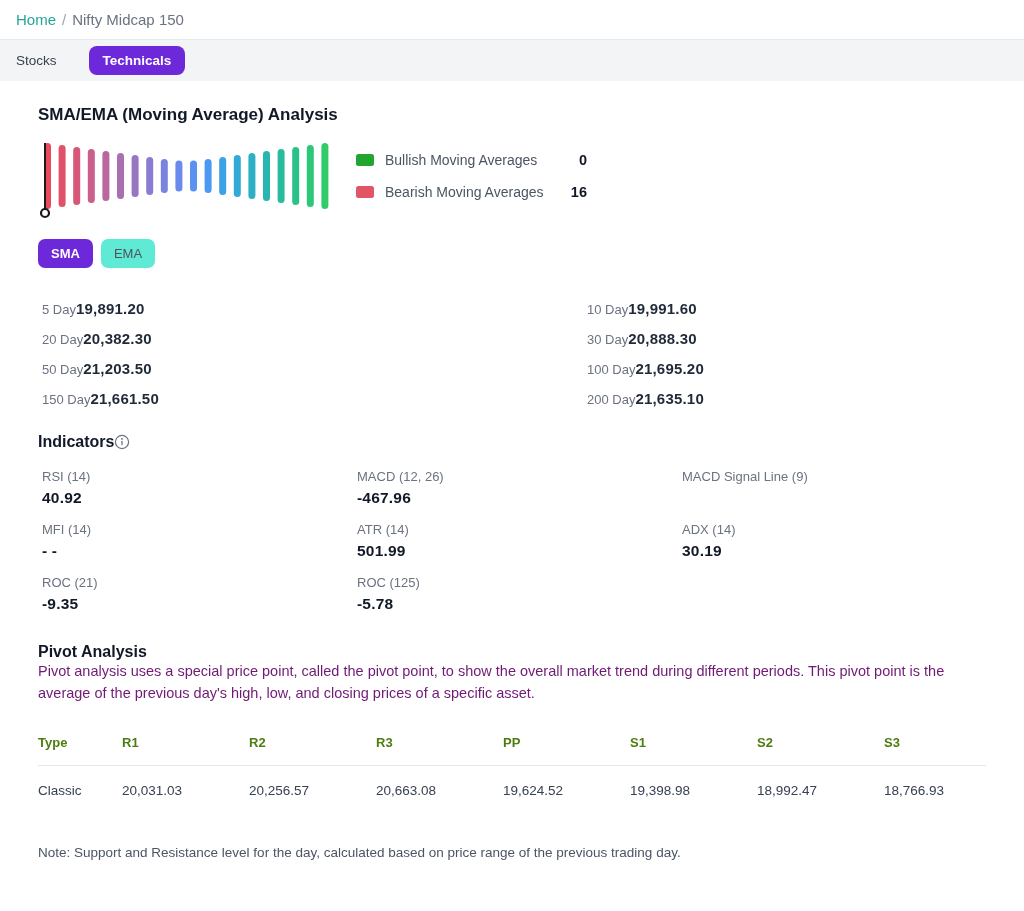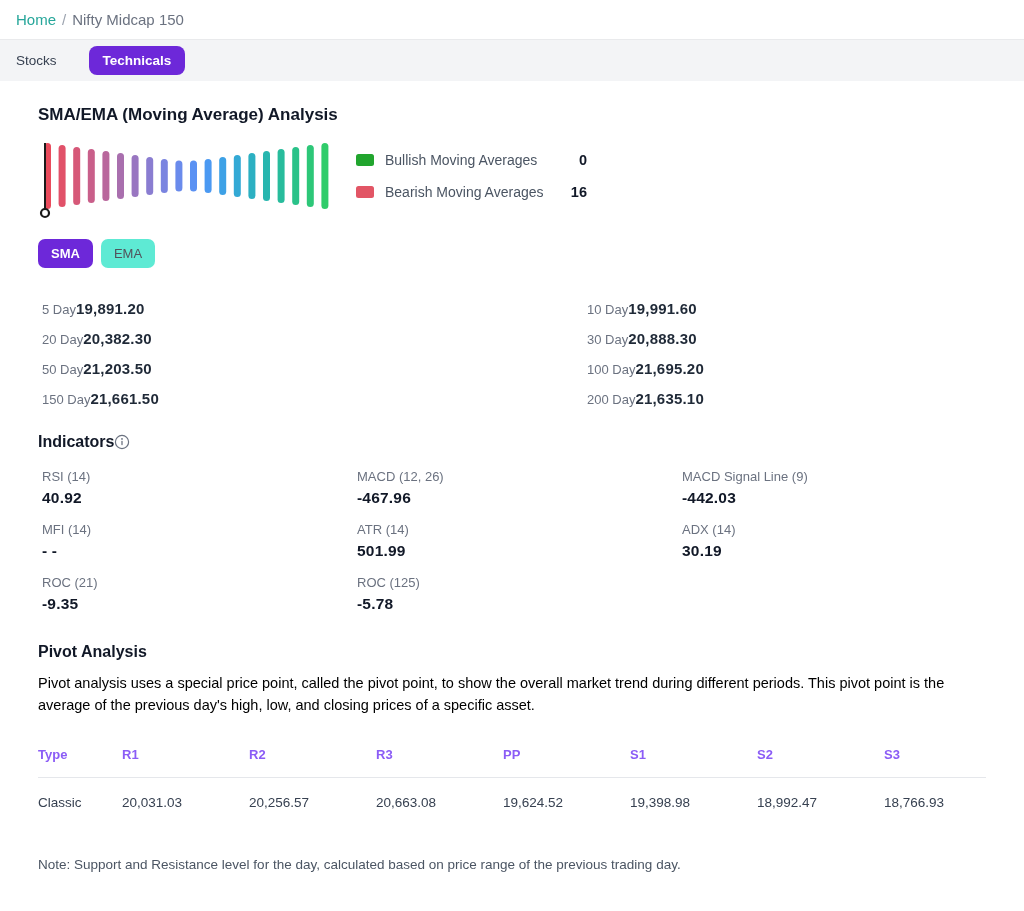--- a/index.html
+++ b/index.html
@@ -58,24 +58,24 @@
   .indicators { margin-top:26px; }
   .ind-grid {
     display:grid; grid-template-columns:315px 325px 1fr;
     margin-top:18px; row-gap:15px; padding-left:4px;
   }
   .ind-label { font-size:13px; color:#6b7280; }
   .ind-value { font-size:15.5px; font-weight:bold; color:#111827; margin-top:5px; letter-spacing:.2px; }
   .info-icon { display:inline-flex; cursor:pointer; }
   
   .pivot { margin-top:30px; }
-  .pivot-desc { margin-top:12px; font-size:14.5px; color:#000000; line-height:1.5; max-width:950px; }
+  .pivot-desc { margin-top:0; font-size:14.5px; color:#701a75; line-height:1.5; max-width:950px; }
   .pivot-table { margin-top:20px; }
   .p-header, .p-row { display:grid; grid-template-columns:84px repeat(6,127px) 1fr; }
-  .p-header { font-size:13px; font-weight:bold; color:#8b5cf6; padding:10px 0 15px; border-bottom:1px solid #e5e7eb; }
+  .p-header { font-size:13px; font-weight:bold; color:#4d7c0f; padding:10px 0 15px; border-bottom:1px solid #e5e7eb; }
   .p-row { font-size:13.5px; color:#374151; padding:17px 0; }
   .pivot-note { margin-top:30px; font-size:13.5px; color:#4b5563; }
 </style>
 </head>
 <body>
 
 <div class="breadcrumb">
   <span class="crumb-home">Home</span>
   <span class="crumb-sep">/</span>
   <span class="crumb-current">Nifty Midcap 150</span>
@@ -192,21 +192,20 @@
       <div>
         <div class="ind-label">RSI (14)</div>
         <div class="ind-value">40.92</div>
       </div>
       <div>
         <div class="ind-label">MACD (12, 26)</div>
         <div class="ind-value">-467.96</div>
       </div>
       <div>
         <div class="ind-label">MACD Signal Line (9)</div>
-        <div class="ind-value">-442.03</div>
       </div>
       <div>
         <div class="ind-label">MFI (14)</div>
         <div class="ind-value">- -</div>
       </div>
       <div>
         <div class="ind-label">ATR (14)</div>
         <div class="ind-value">501.99</div>
       </div>
       <div>

